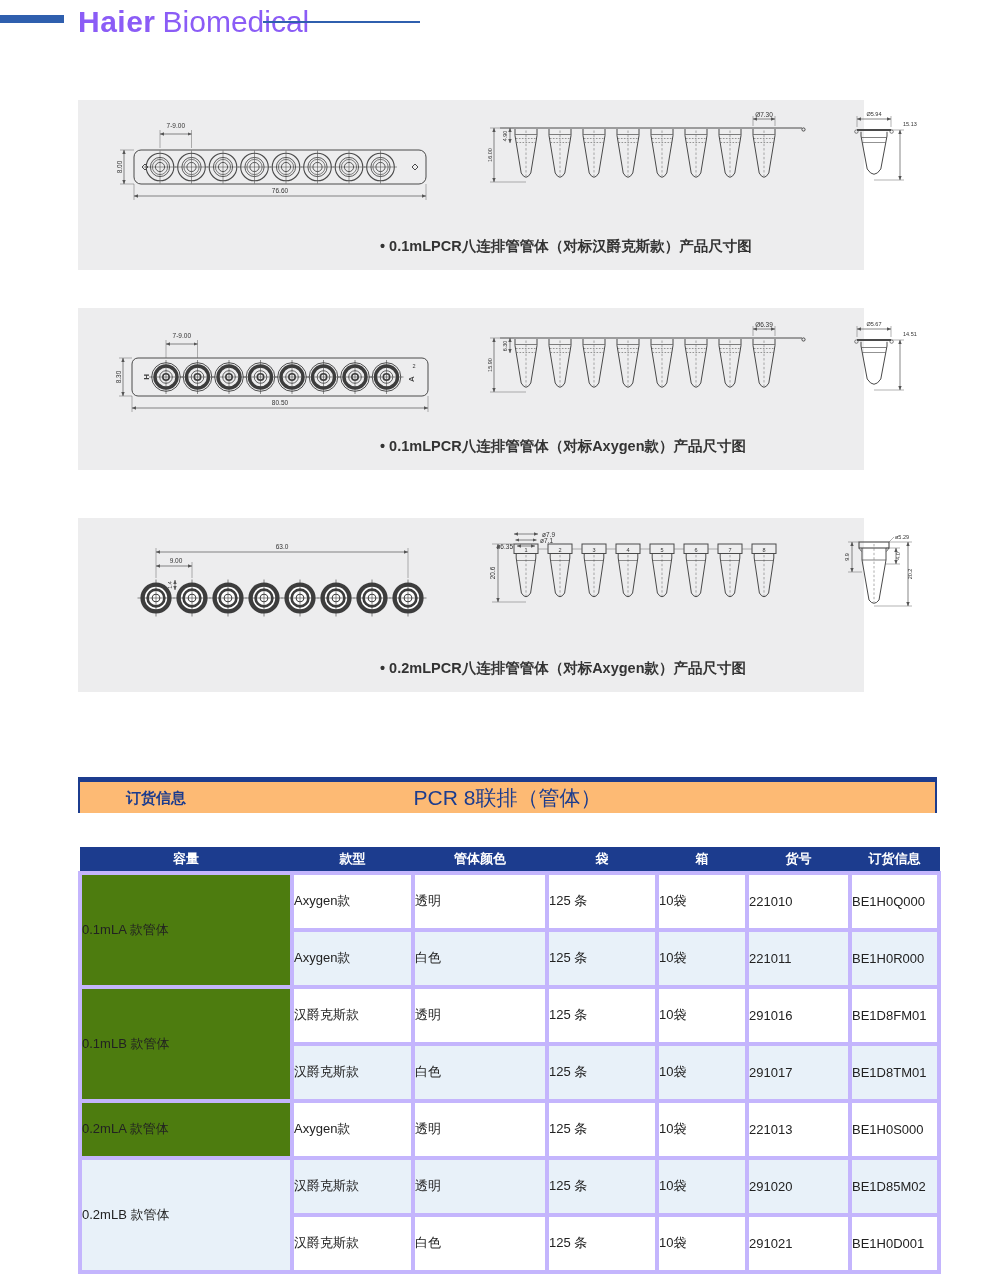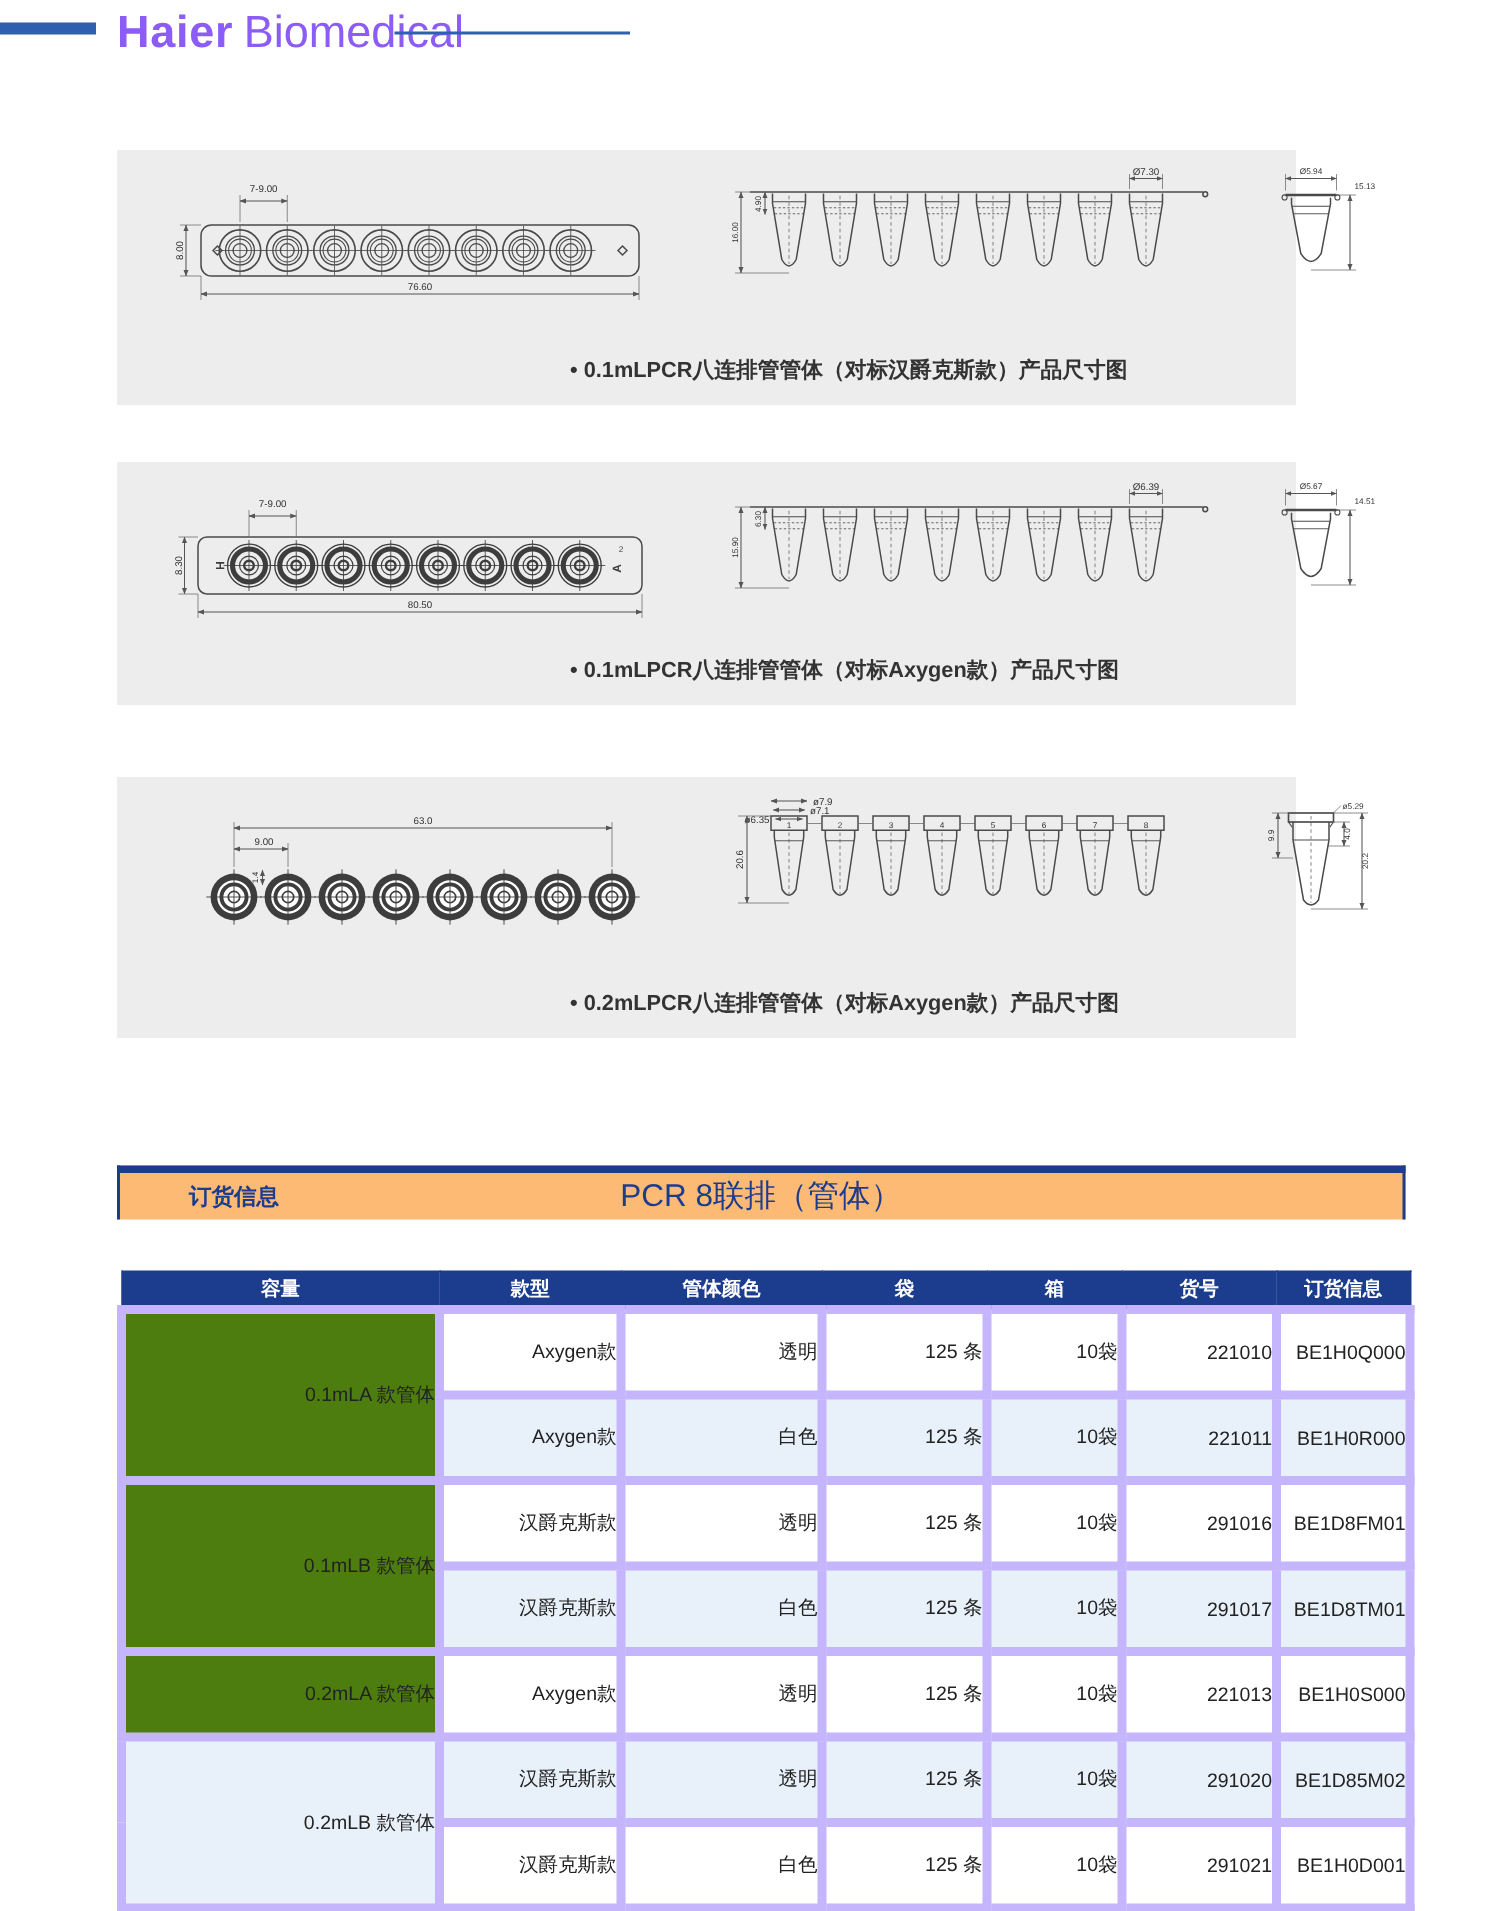--- a/index.html
+++ b/index.html
@@ -31,22 +31,22 @@
   
   .order-table { position:absolute; left:78px; top:777px; width:859px; }
   .table-title-row { position:relative; height:36px; background:#fdba74;
     border:2px solid #1c3c8e; border-top-width:5px; border-bottom:none; }
   .section-title { position:absolute; left:46px; top:50%; transform:translateY(-50%);
     font-size:15px; font-weight:bold; color:#1c3c8e; }
   .table-title { text-align:center; line-height:31px; font-size:21px; font-weight:normal; color:#1c3c8e; }
   table { border-collapse:collapse; width:859px; table-layout:fixed;margin-top:34px; }
   thead th { background:#1c3c8e; color:#ffffff; font-size:13px; font-weight:bold;
     height:25px; text-align:center; border:1px solid #1c3c8e; }
-  tbody td { height:57px; text-align:right; font-size:13px; color:#222;
-    border:6px solid #c4b5fd; background:#ffffff; }
+  tbody td { height:57px; text-align:left; font-size:13px; color:#222;
+    border:4px solid #c4b5fd; background:#ffffff; }
   tbody tr.alt td { background:#e8f1f9; }
   tbody td.cap { background:#4d7c0f; font-size:13px; }
   tbody { border-bottom:2px solid #c6c6c6; }
 
   .page-number { position:absolute; left:0; right:0; bottom:10px; text-align:center;
     font-size:12px; color:#333; }
 </style>
 </head>
 <body>
 

